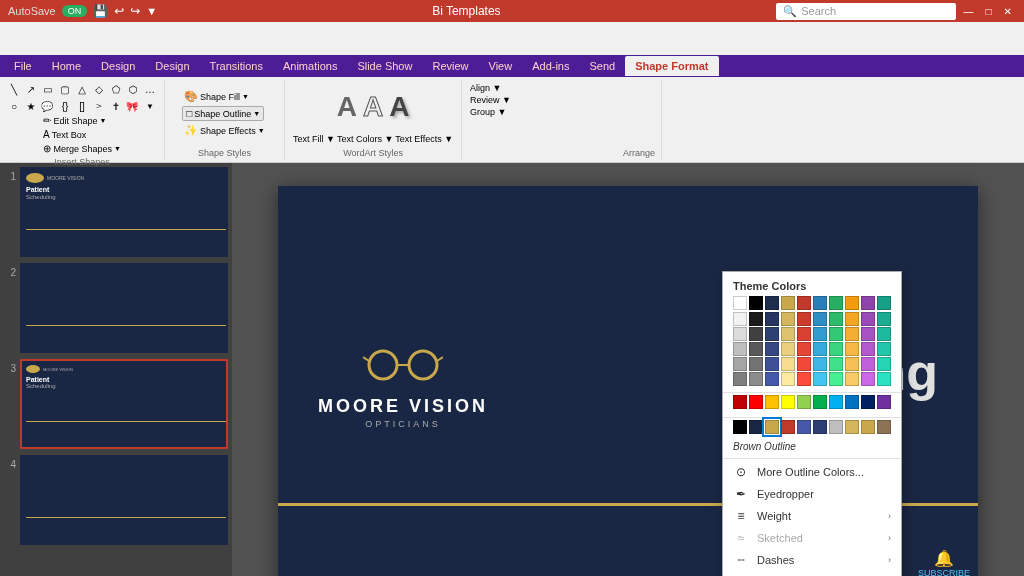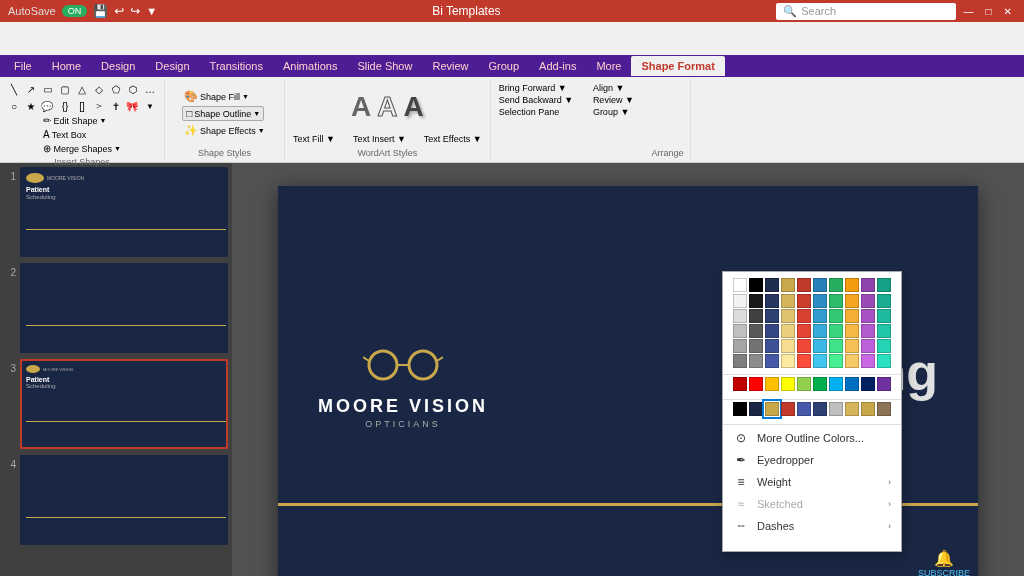--- a/index.html
+++ b/index.html
@@ -332,23 +332,23 @@
 
 <div class="ribbon-tabs">
   <div class="ribbon-tab">File</div>
   <div class="ribbon-tab">Home</div>
   <div class="ribbon-tab">Design</div>
   <div class="ribbon-tab">Design</div>
   <div class="ribbon-tab">Transitions</div>
   <div class="ribbon-tab">Animations</div>
   <div class="ribbon-tab">Slide Show</div>
   <div class="ribbon-tab">Review</div>
-  <div class="ribbon-tab">Group</div>
+  <div class="ribbon-tab">View</div>
   <div class="ribbon-tab">Add-ins</div>
-  <div class="ribbon-tab">More</div>
+  <div class="ribbon-tab">Send</div>
   <div class="ribbon-tab active">Shape Format</div>
 </div>
 
 <div class="ribbon">
 
   <div class="ribbon-group">
     <div class="ribbon-group-content">
       <div class="shapes-grid">
         <div class="shape-icon">╲</div>
         <div class="shape-icon">↗</div>
@@ -409,35 +409,30 @@
     </div>
     <div class="ribbon-group-label">Shape Styles</div>
   </div>
 
   <div class="ribbon-group" style="min-width:120px;">
     <div class="ribbon-group-content">
       <div style="font-size:28px; font-weight:bold; color:#666; cursor:pointer; padding:2px;">A</div>
       <div style="font-size:28px; font-weight:bold; color:#888; cursor:pointer; padding:2px; -webkit-text-stroke:1px #555; color:transparent;">A</div>
       <div style="font-size:28px; font-weight:bold; cursor:pointer; padding:2px; color:#444; text-shadow:2px 2px 3px #aaa;">A</div>
     </div>
-    <div style="display:flex; gap:18px; padding:2px;">
+    <div style="display:flex; gap:2px; padding:2px;">
       <div style="font-size:9px; cursor:pointer;">Text Fill ▼</div>
-      <div style="font-size:9px; cursor:pointer;">Text Insert ▼</div>
+      <div style="font-size:9px; cursor:pointer;">Text Colors ▼</div>
       <div style="font-size:9px; cursor:pointer;">Text Effects ▼</div>
     </div>
     <div class="ribbon-group-label">WordArt Styles</div>
   </div>
 
 
   <div class="ribbon-group" style="min-width:200px; flex-direction:row; align-items:stretch; gap:4px;">
-    <div style="display:flex;flex-direction:column;gap:2px;padding:2px;">
-      <div style="font-size:9px;cursor:pointer;">Bring Forward ▼</div>
-      <div style="font-size:9px;cursor:pointer;">Send Backward ▼</div>
-      <div style="font-size:9px;cursor:pointer;">Selection Pane</div>
-    </div>
     <div style="display:flex;flex-direction:column;gap:2px;padding:2px;">
       <div style="font-size:9px;cursor:pointer;">Align ▼</div>
       <div style="font-size:9px;cursor:pointer;">Review ▼</div>
       <div style="font-size:9px;cursor:pointer;">Group ▼</div>
     </div>
     <div class="ribbon-group-label" style="align-self:flex-end;">Arrange</div>
   </div>
 </div>
 
 <div class="main-area">
@@ -518,20 +513,21 @@
       </div>
 
       <div class="subscribe-badge">
         <div style="font-size:16px;">🔔</div>
         <div>SUBSCRIBE</div>
       </div>
     </div>
 
     <div class="dropdown-menu">
 
+      <div class="dropdown-section-title">Theme Colors</div>
       <div style="padding: 0 10px 4px 10px;">
 
         <div style="display:flex; gap:2px; margin-bottom:2px;">
           <div class="color-swatch" style="background:#FFFFFF;"></div>
           <div class="color-swatch" style="background:#000000;"></div>
           <div class="color-swatch" style="background:#1F2D4E;"></div>
           <div class="color-swatch" style="background:#C8A84B;"></div>
           <div class="color-swatch" style="background:#C0392B;"></div>
           <div class="color-swatch" style="background:#2980B9;"></div>
           <div class="color-swatch" style="background:#27AE60;"></div>
@@ -625,20 +621,21 @@
         <div class="color-swatch" style="background:#C8A84B; outline:2px solid #0078d4; outline-offset:1px;"></div>
         <div class="color-swatch" style="background:#C0392B;"></div>
         <div class="color-swatch" style="background:#4659A8;"></div>
         <div class="color-swatch" style="background:#2E3F72;"></div>
         <div class="color-swatch" style="background:#BFBFBF;"></div>
         <div class="color-swatch" style="background:#D4B55C;"></div>
         <div class="color-swatch" style="background:#C8A84B;"></div>
         <div class="color-swatch" style="background:#8C7355;"></div>
       </div>
 
+      <div style="padding:1px 10px 4px 10px; font-size:10px; color:#333; font-style:italic;">Brown Outline</div>
 
       <div class="dropdown-divider"></div>
 
       <div class="dropdown-item">
         <span class="dropdown-item-icon">⊙</span>
         <span>More Outline Colors...</span>
       </div>
       <div class="dropdown-item">
         <span class="dropdown-item-icon">✒</span>
         <span>Eyedropper</span>

